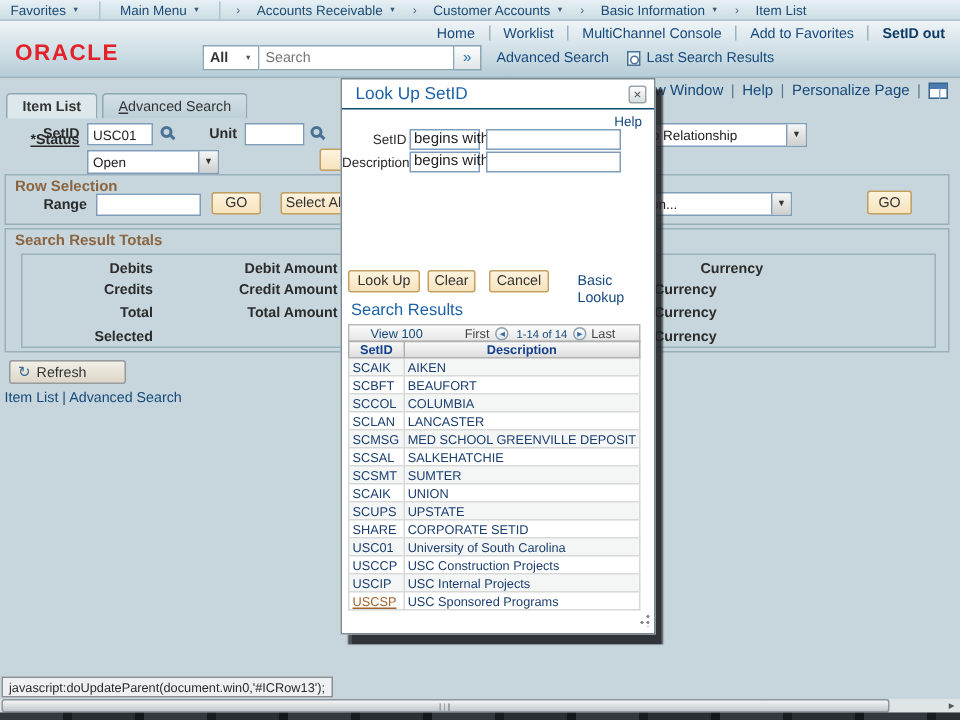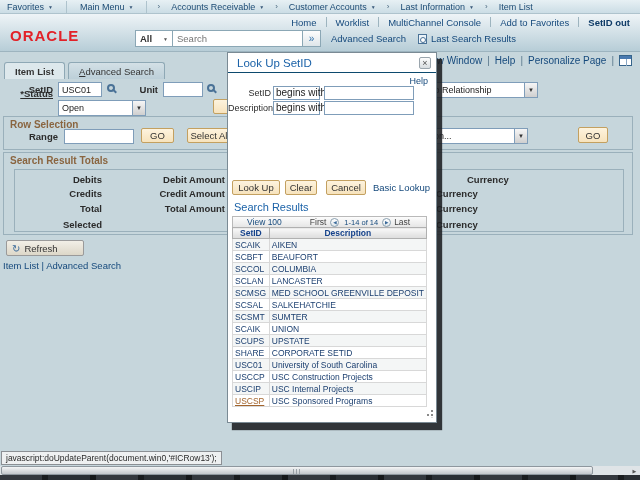--- a/index.html
+++ b/index.html
@@ -105,21 +105,21 @@
   .mlabel{position:absolute;font-size:9px;color:#2b2b2b;text-align:right;}
   .mddl{position:absolute;height:14px;background:#fff;border:1px solid #7f9db9;display:flex;cursor:pointer;}
   .mddl .txt{flex:1;font-size:10px;padding:0 2px;line-height:12px;color:#222;white-space:nowrap;}
   .mddl .arr{width:11px;border-left:1px solid #7f9db9;background:linear-gradient(#f6f6f6,#cfcfcf);
     display:flex;align-items:center;justify-content:center;}
   .mddl .arr span{font-size:5px;color:#333;}
   .minput{position:absolute;height:14px;background:#fff;border:1px solid #7f9db9;}
   .mbtn{position:absolute;height:15px;background:linear-gradient(#fdf3de,var(--btn-bg));
     border:1px solid var(--btn-border);border-radius:2px;font-size:9.5px;color:#333;
     display:flex;align-items:center;justify-content:center;cursor:pointer;}
-  .mbasic{position:absolute;left:145px;top:129px;font-size:9.5px;color:var(--link);cursor:pointer;}
+  .mbasic{position:absolute;left:157px;top:129px;font-size:9.5px;color:var(--link);cursor:pointer;}
   .mresults-title{position:absolute;left:6px;top:148px;font-size:11px;color:#1b62a8;}
   .pagbar{position:absolute;left:4px;top:163px;width:195px;height:12px;
     background:linear-gradient(#fcfcfc,#e6e6e6);border:1px solid #b9b9b9;display:flex;
     align-items:center;font-size:8.5px;}
   .pagbar .view{color:var(--link);margin-left:14px;cursor:pointer;}
   .pagbar .first{margin-left:28px;color:#444;cursor:pointer;}
   .pagbar .last{margin-left:3px;color:#444;cursor:pointer;}
   .pagcirc{width:9px;height:9px;border-radius:50%;border:1px solid #8aa0b0;
     background:linear-gradient(#fff,#dfe6ea);display:flex;align-items:center;justify-content:center;
     margin-left:4px;cursor:pointer;}
@@ -173,21 +173,21 @@
     <span>Accounts Receivable</span>
     <span class="dn">▼</span>
   </div>
   <span class="crumb-sep">›</span>
   <div class="crumb">
     <span>Customer Accounts</span>
     <span class="dn">▼</span>
   </div>
   <span class="crumb-sep">›</span>
   <div class="crumb">
-    <span>Last Information</span>
+    <span>Basic Information</span>
     <span class="dn">▼</span>
   </div>
   <span class="crumb-sep">›</span>
   <div class="crumb">
     <span>Item List</span>
   </div>
 </div>
 
 <div class="banner">
   <div class="logo">ORACLE</div>

